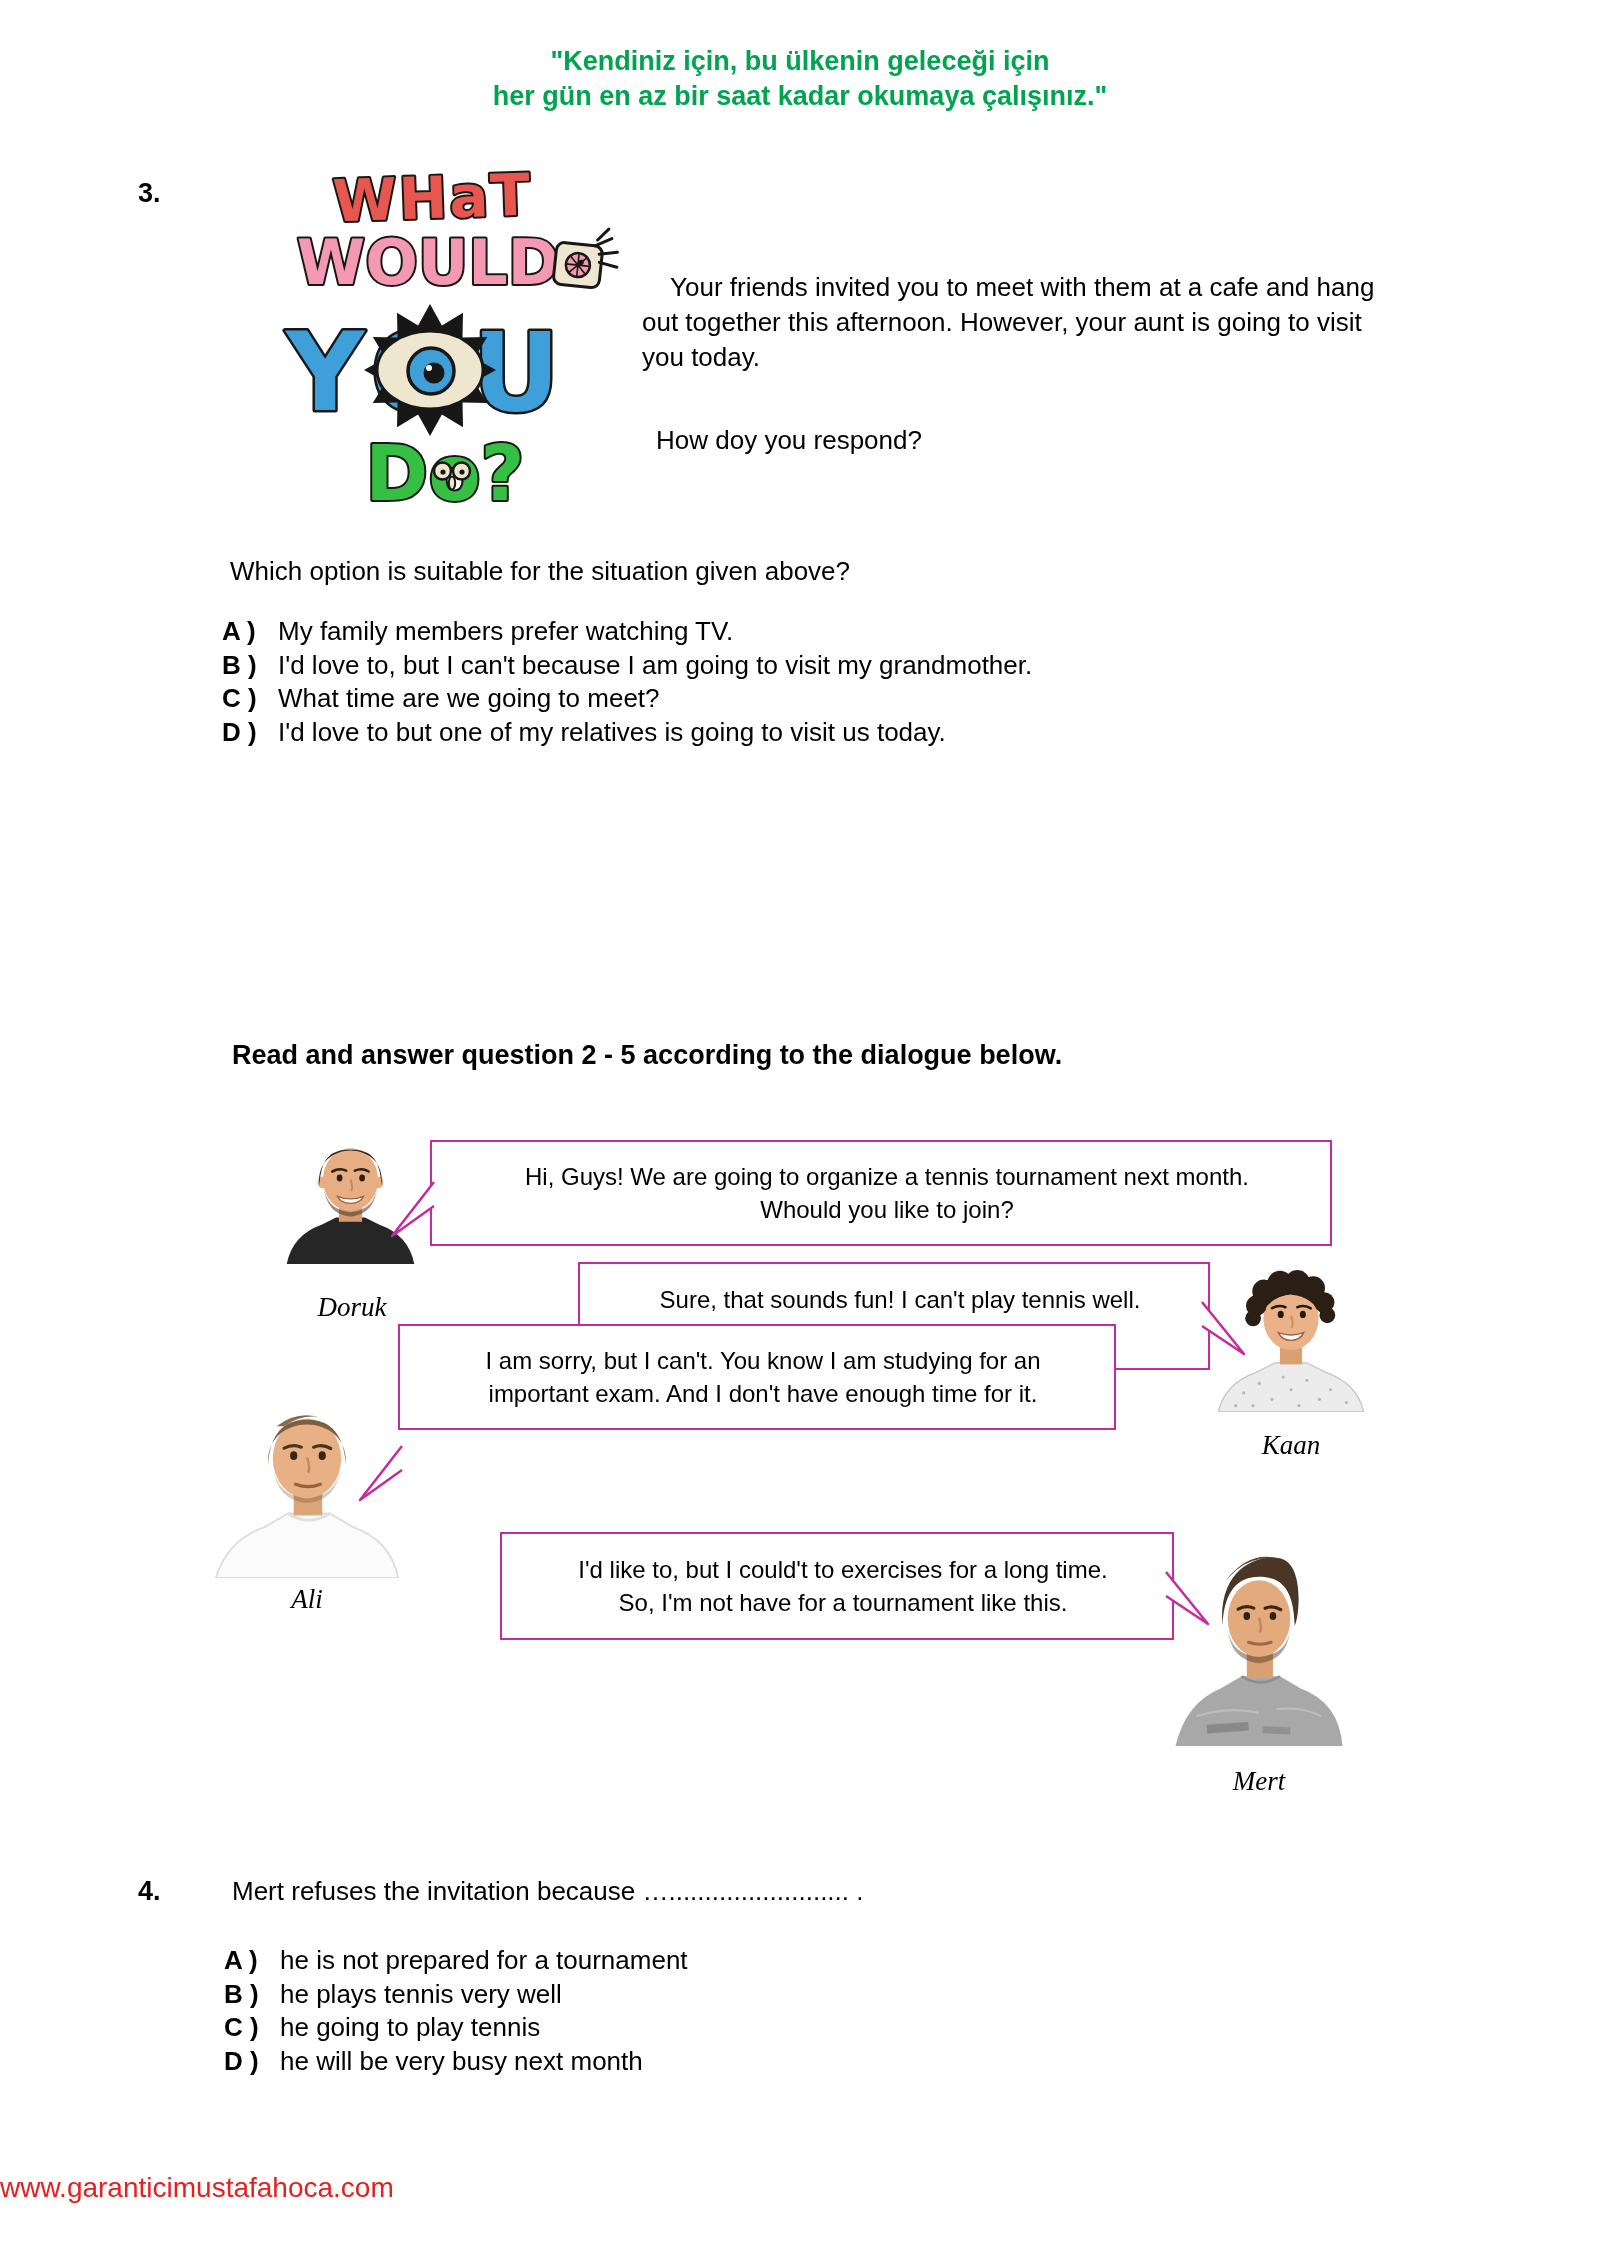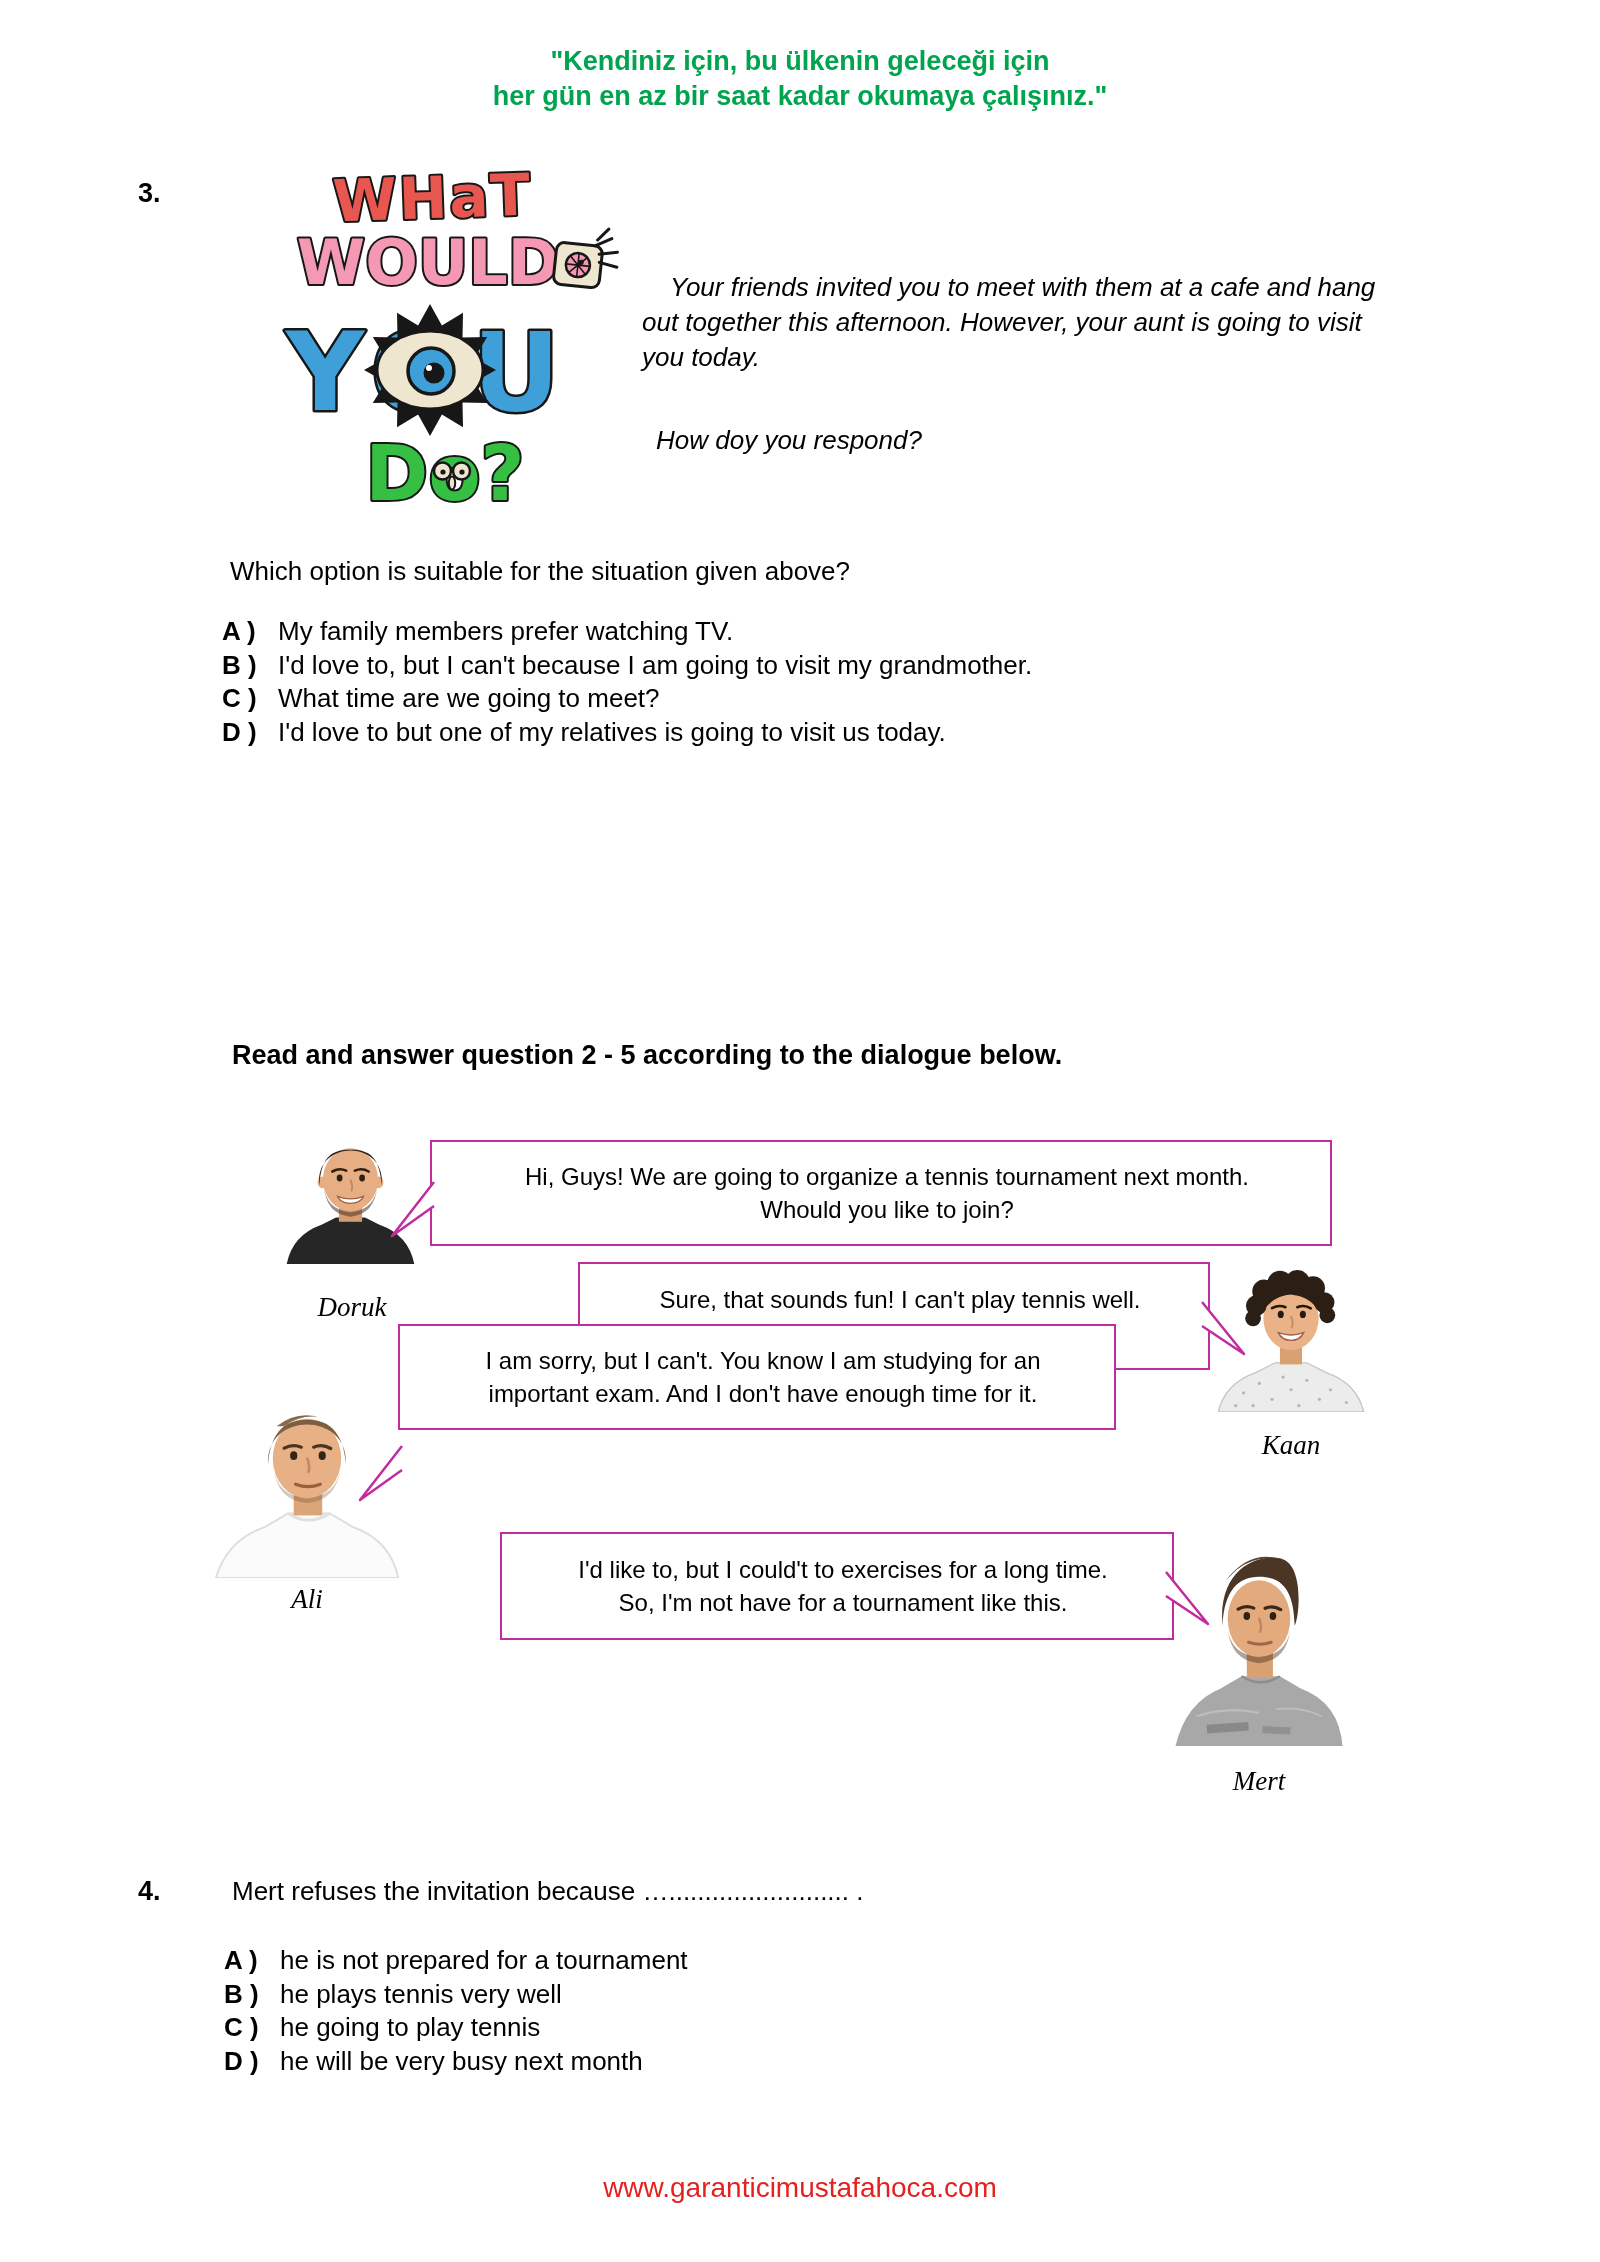--- a/index.html
+++ b/index.html
@@ -18,21 +18,21 @@
 
   .logo { position:absolute; left:240px; top:162px; width:385px; height:365px; }
   .logo text { font-family:"DejaVu Sans", sans-serif; font-weight:bold; text-anchor:middle;
                paint-order:stroke fill; stroke:#171717; stroke-linejoin:round; }
   .lg-red   { font-size:58px; fill:#e8574f; stroke-width:4px; letter-spacing:2px; }
   .lg-pink  { font-size:62px; fill:#f598b4; stroke-width:4px; }
   .lg-blue  { font-size:108px; fill:#3f9fd8; stroke-width:5px; letter-spacing:10px; }
   .lg-green { font-size:76px; fill:#35c044; stroke-width:4px; }
 
   .situation { position:absolute; left:642px; top:270px; width:760px; font-size:26px; line-height:35px; }
-  .situation p { margin:0;font-style:italic; }
+  .situation p { margin:0; }
   .situation .sit-para { text-indent:28px; }
   .situation .sit-q { text-indent:14px;margin-top:48px; }
 
   .prompt { position:absolute; font-size:26px; }
   .q3-prompt { left:230px; top:556px; }
   .q4-prompt { left:232px; top:1876px; }
 
   .options { position:absolute; font-size:26px; }
   .q3-options { left:222px; top:615px; }
   .q4-options { left:224px; top:1944px; }
@@ -63,21 +63,21 @@
   .bubble2 { left:578px; top:1262px; width:628px; height:104px; }
   .bubble3 { left:398px; top:1324px; width:714px; height:102px; }
   .bubble4 { left:500px; top:1532px; width:670px; height:104px; }
   .tail { position:absolute; z-index:3; overflow:visible; }
   .tail path { fill:#ffffff; stroke:#c12d9e; stroke-width:2.5px; stroke-linejoin:round; }
   .tail1 { left:388px; top:1180px; width:48px; height:60px; }
   .tail2 { left:1198px; top:1300px; width:50px; height:58px; }
   .tail3 { left:356px; top:1444px; width:48px; height:60px; }
   .tail4 { left:1162px; top:1570px; width:50px; height:58px; }
 
-  .footer { position:absolute; left:0; top:2172px; width:100%; text-align:center;
+  .footer { position:absolute; left:0; top:2172px; width:100%; text-align:left;
             font-size:28px; color:#e52020; }
 </style>
 </head>
 <body>
 
 <div class="page">
 
   <div class="header-quote">
     <div>"Kendiniz için, bu ülkenin geleceği için</div>
     <div>her gün en az bir saat kadar okumaya çalışınız."</div>

